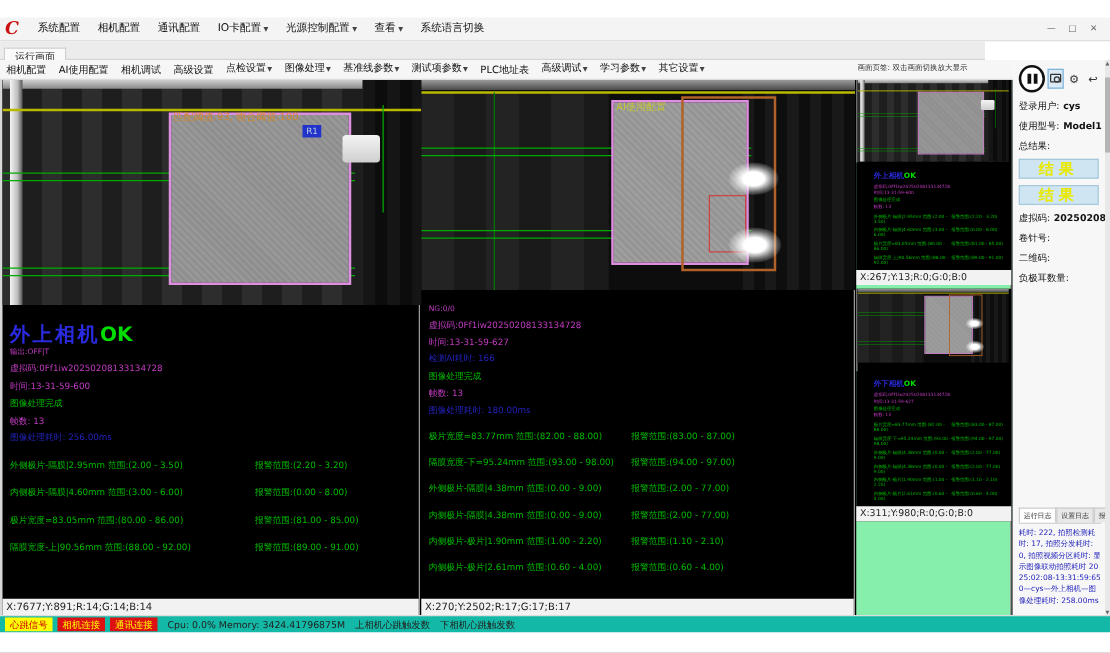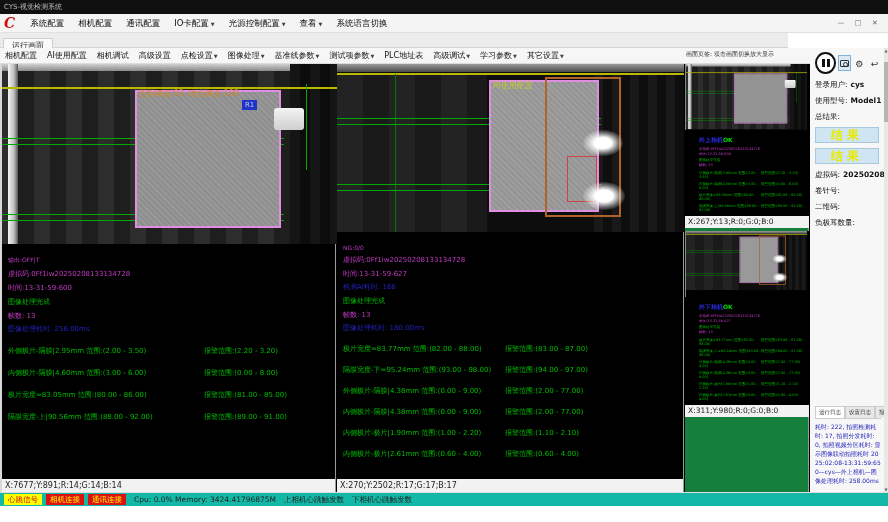--- a/index.html
+++ b/index.html
@@ -77,21 +77,21 @@
   .line-green { font-size:7px; color:#00bb00; margin-top:4px; }
   .line-blue  { font-size:7px; color:#2222bb; margin-top:3px; }
   .meas { margin-top:10px; }
   .meas-row { display:flex; font-size:7px; color:#00bb00; margin-top:11px; }
   .campanel.left .meas-row { margin-top:12px; }
   .campanel.left .mcol1 { width:196px; }
   .campanel.mid  .mcol1 { width:162px; }
   .mcol2 { flex:1; }
 
   
-  .thumbcol { position:absolute; left:685px; top:0; width:124px; height:428px; background:#15803d; border-right:1px solid #9a9a9a; }
+  .thumbcol { position:absolute; left:685px; top:0; width:124px; height:428px; background:#86efac; border-right:1px solid #9a9a9a; }
   .thumb { position:relative; width:124px; background:#000; }
   .mini-img-wrap { width:122px; height:66px; overflow:hidden; border-left:1px solid #888; }
   .mini-img-wrap .cam-img-left { transform:scale(0.363); transform-origin:0 0; }
   .mini-img-wrap .cam-img-mid  { transform:scale(0.352); transform-origin:0 0; }
   .mini .camtext { padding:6px 0 0 14px; }
   .mini .cam-title { font-size:6px; letter-spacing:0; }
   .mini .line-mag, .mini .line-green, .mini .line-blue { font-size:3.5px; margin-top:1.5px; }
   .mini .meas { margin-top:4px; }
   .mini .meas-row { font-size:3.5px; margin-top:3px !important; }
   .mini .mcol1 { width:62px !important; }
@@ -124,23 +124,20 @@
   .badge.yellow { background:#ffff00; color:#cc0000; }
   .badge.red { background:#dd1111; color:#ffff00; }
   .sb-text { margin-left:8px; color:#222; }
   .filler { position:absolute; left:0; top:506px; width:888px; height:16px; background:#fff; }
 </style>
 </head>
 <body>
 
 <div class="app">
 
-  <div class="titlebar">
-    <span>CYS-视觉检测系统</span>
-  </div>
 
   <div class="menubar">
     <span class="logo">C</span>
     <span class="menu-item">系统配置</span>
     <span class="menu-item">相机配置</span>
     <span class="menu-item">通讯配置</span>
     <span class="menu-item"><span>IO卡配置</span><span class="arr">▼</span></span>
     <span class="menu-item"><span>光源控制配置</span><span class="arr">▼</span></span>
     <span class="menu-item"><span>查看</span><span class="arr">▼</span></span>
     <span class="menu-item">系统语言切换</span>
@@ -183,20 +180,21 @@
         <div class="cil-hl" style="top:80px"></div>
         <div class="cil-hl" style="top:150px"></div>
         <div class="cil-hl" style="top:156px"></div>
         <div class="cil-battery"></div>
         <div class="cil-gvline"></div>
         <div class="cil-conn"></div>
         <div class="cil-marker">R1</div>
         <div class="cil-otext">匹配阈值:93, 吻合阈值:100</div>
       </div>
       <div class="camtext">
+        <div class="cam-title"><span>外上相机</span><span class="ok">OK</span></div>
         <div class="line-meta">输出:OFF|T</div>
         <div class="line-mag">虚拟码:0Ff1iw20250208133134728</div>
         <div class="line-mag">时间:13-31-59-600</div>
         <div class="line-green">图像处理完成</div>
         <div class="line-mag">帧数: 13</div>
         <div class="line-blue">图像处理耗时: 256.00ms</div>
         <div class="meas">
           <div class="meas-row">
               <span class="mcol1">外侧极片-隔膜|2.95mm 范围:(2.00 - 3.50)</span>
               <span class="mcol2">报警范围:(2.20 - 3.20)</span>

